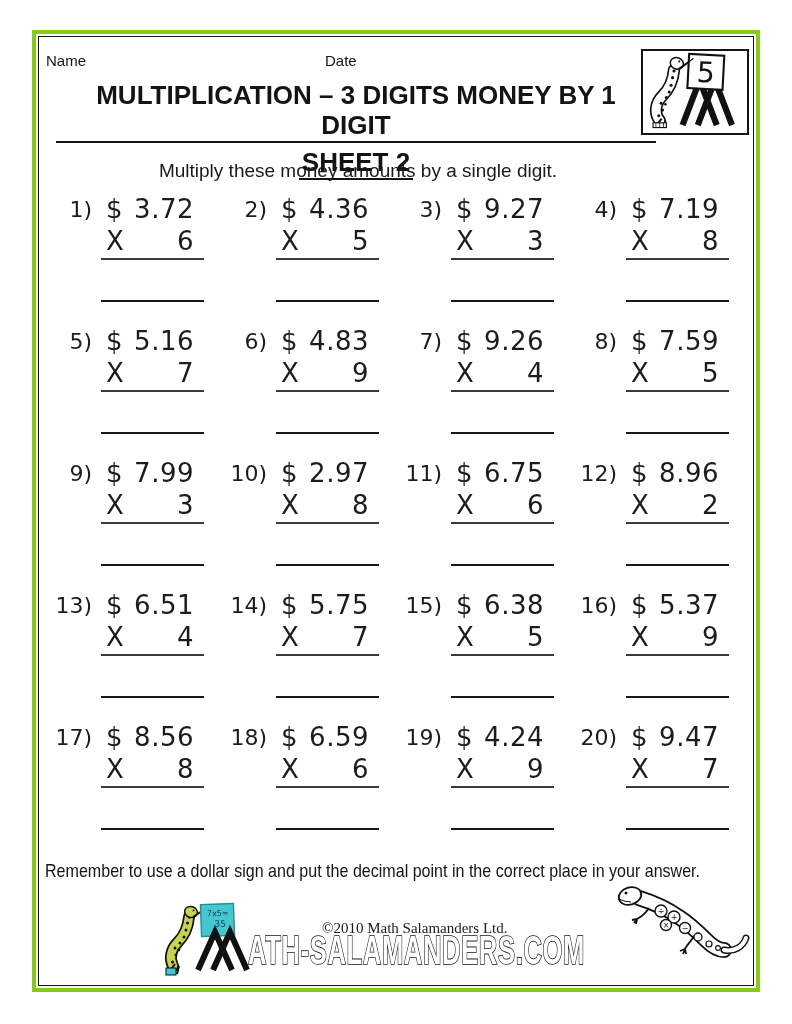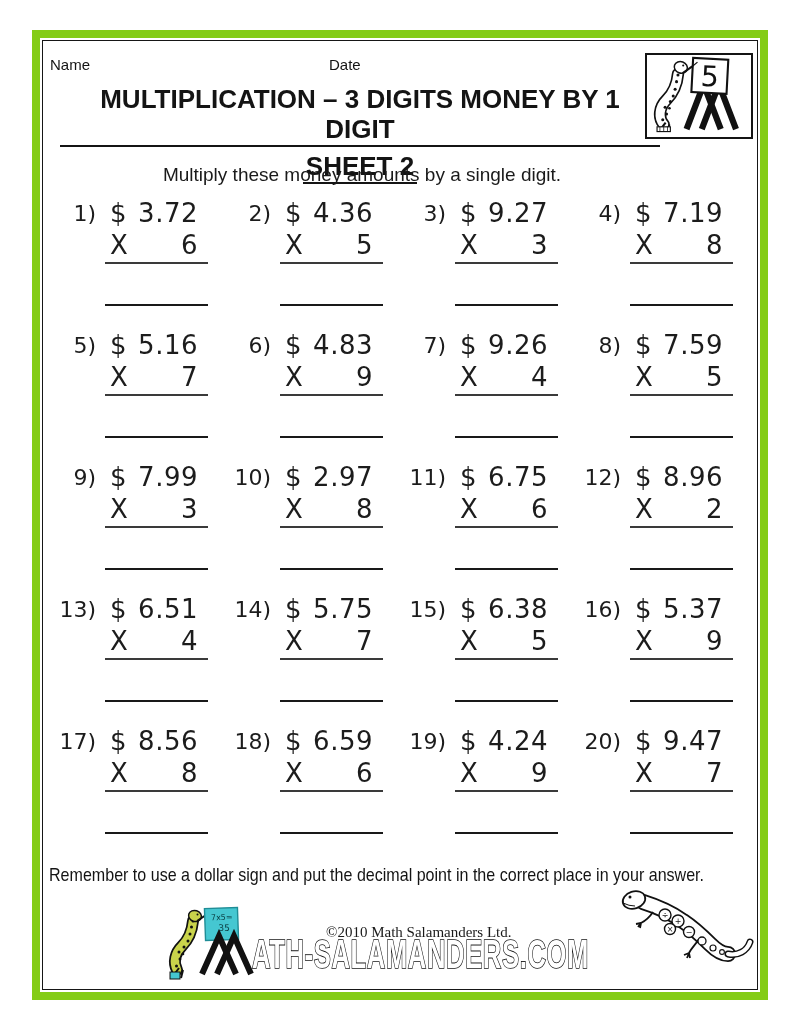--- a/index.html
+++ b/index.html
@@ -1,19 +1,19 @@
 <!DOCTYPE html>
 <html><head>
 <meta charset="utf-8">
 <style>
   html,body{margin:0;padding:0;background:#fff;}
   body{width:792px;height:1024px;position:relative;overflow:hidden;
        font-family:"DejaVu Sans",sans-serif;color:#1c1c1c;}
   .page{position:absolute;left:32px;top:30px;width:720px;height:954px;
-        border:8px solid #84cc16;background:#fff;}
+        border:4px solid #84cc16;background:#fff;}
   .page-inner{position:absolute;inset:2px;border:1.6px solid #161616;pointer-events:none;}
   .abs{position:absolute;}
   .field-label{font-family:"Liberation Sans",sans-serif;font-size:15px;color:#141414;}
   .title-wrap{left:20px;top:46px;width:600px;text-align:center;}
   .title-line{display:inline-block;font-family:"Liberation Sans",sans-serif;
         font-weight:bold;font-size:26px;line-height:30px;color:#141414;
         border-bottom:2.6px solid #141414;padding:0 3px 1px;}
   .title-line2{margin-top:4px;}
   .subtitle{left:0;top:126px;width:644px;text-align:center;
         font-family:"Liberation Sans",sans-serif;font-size:19px;color:#1a1a1a;}

